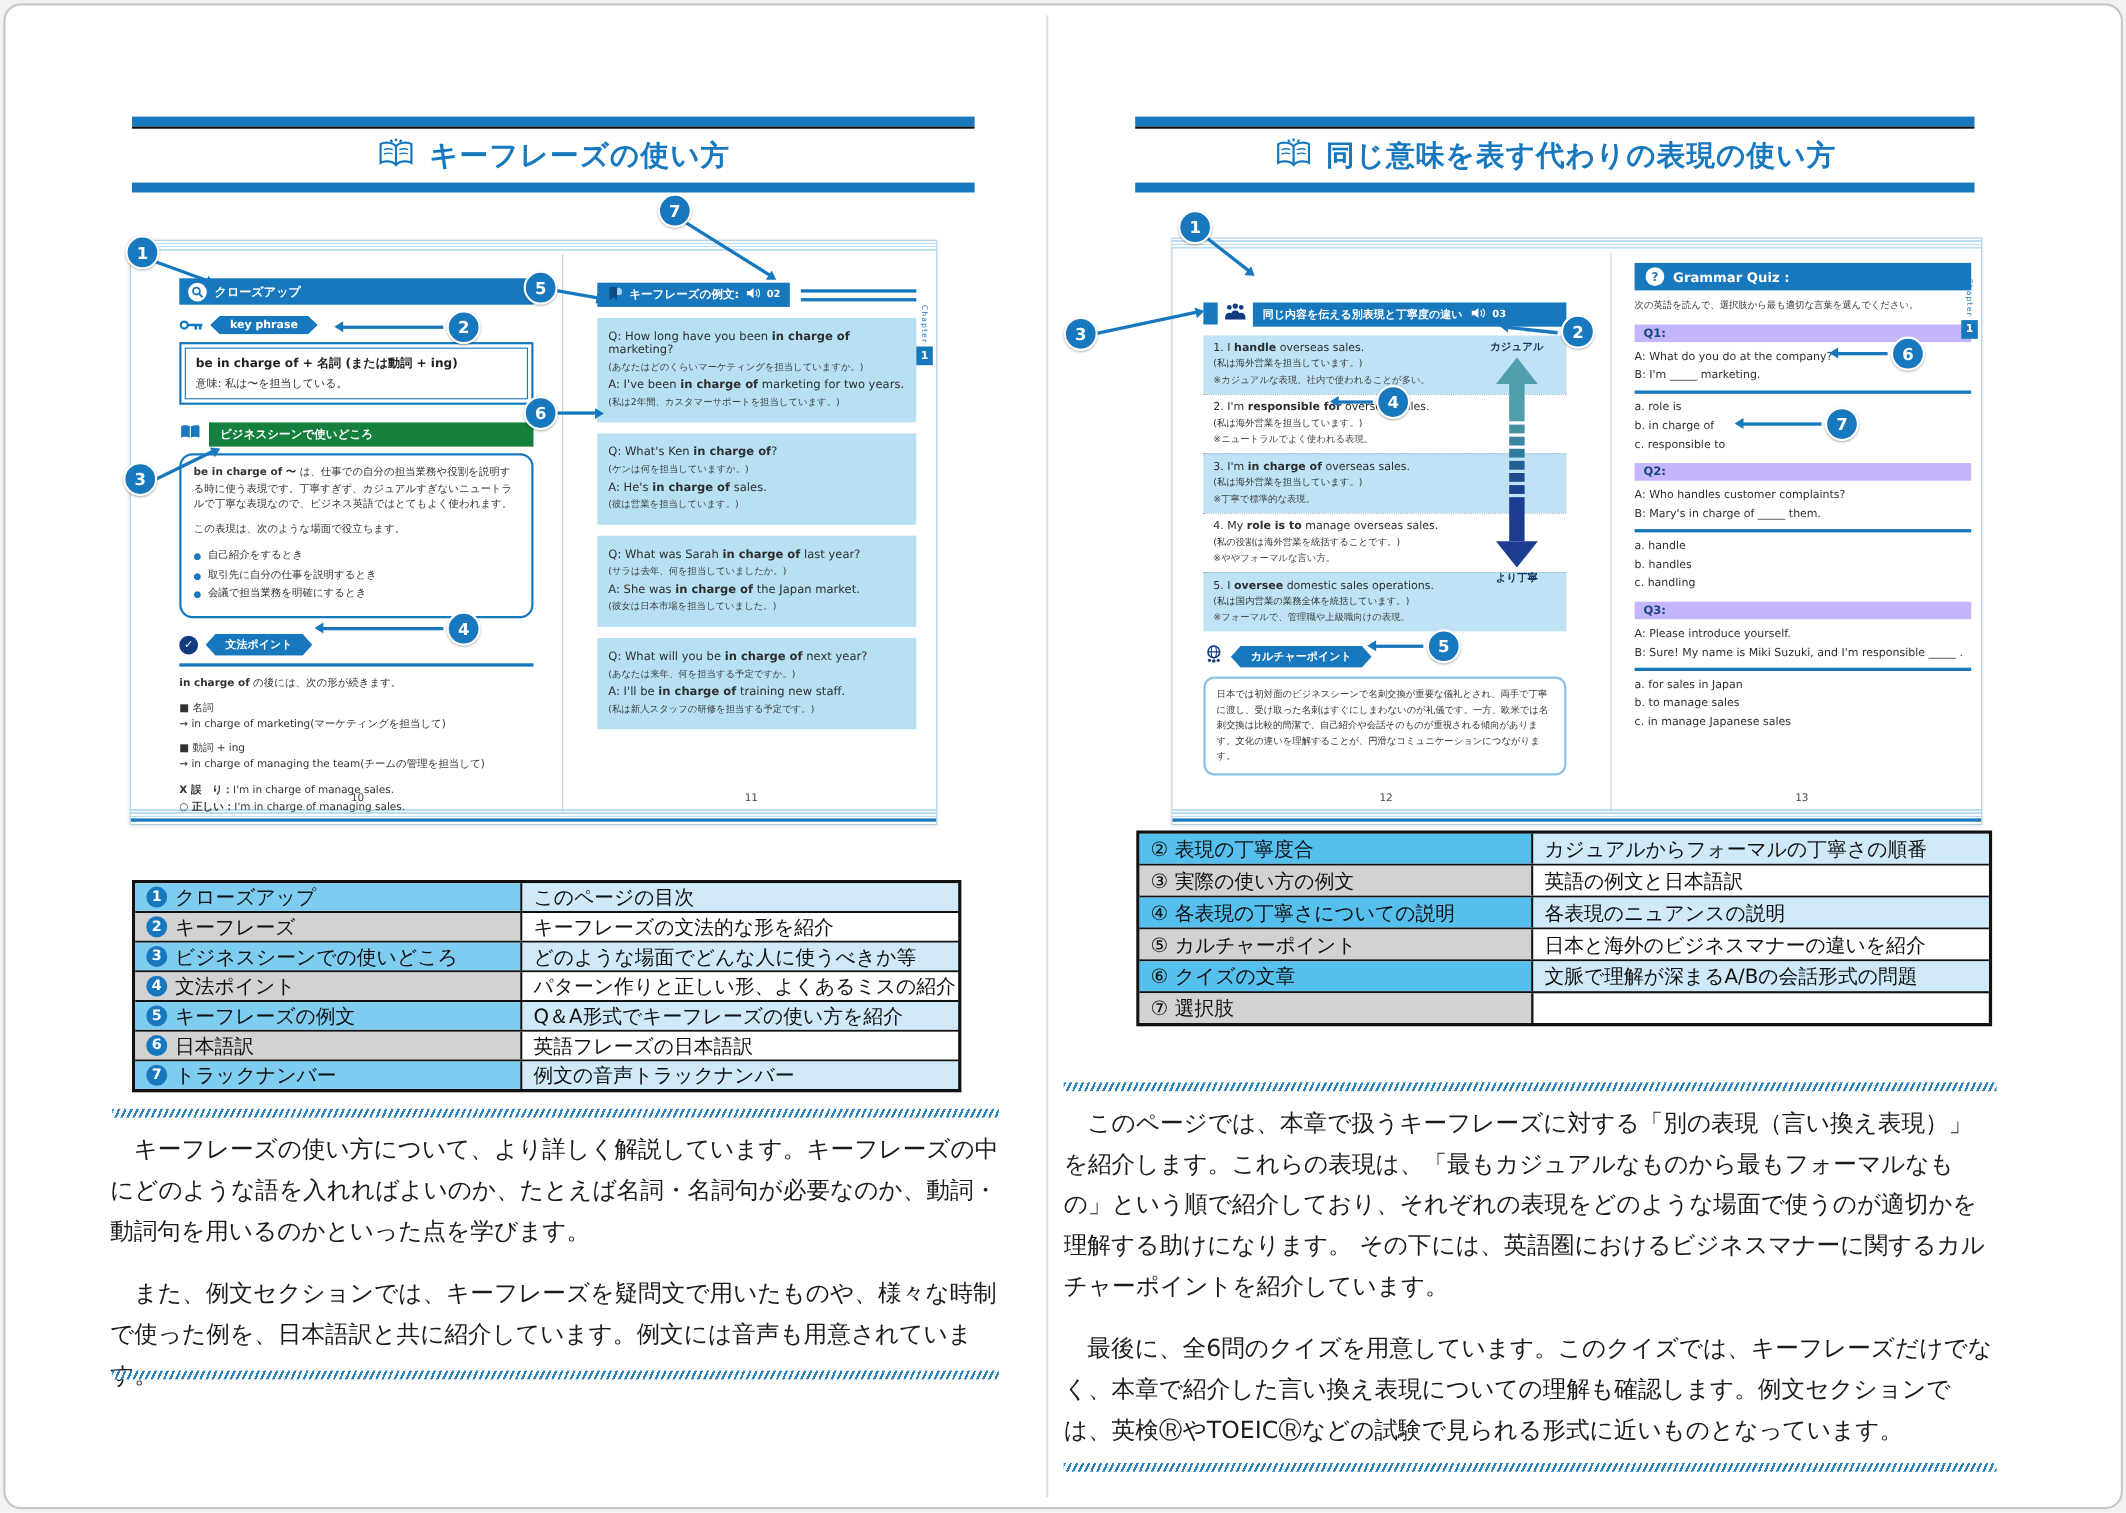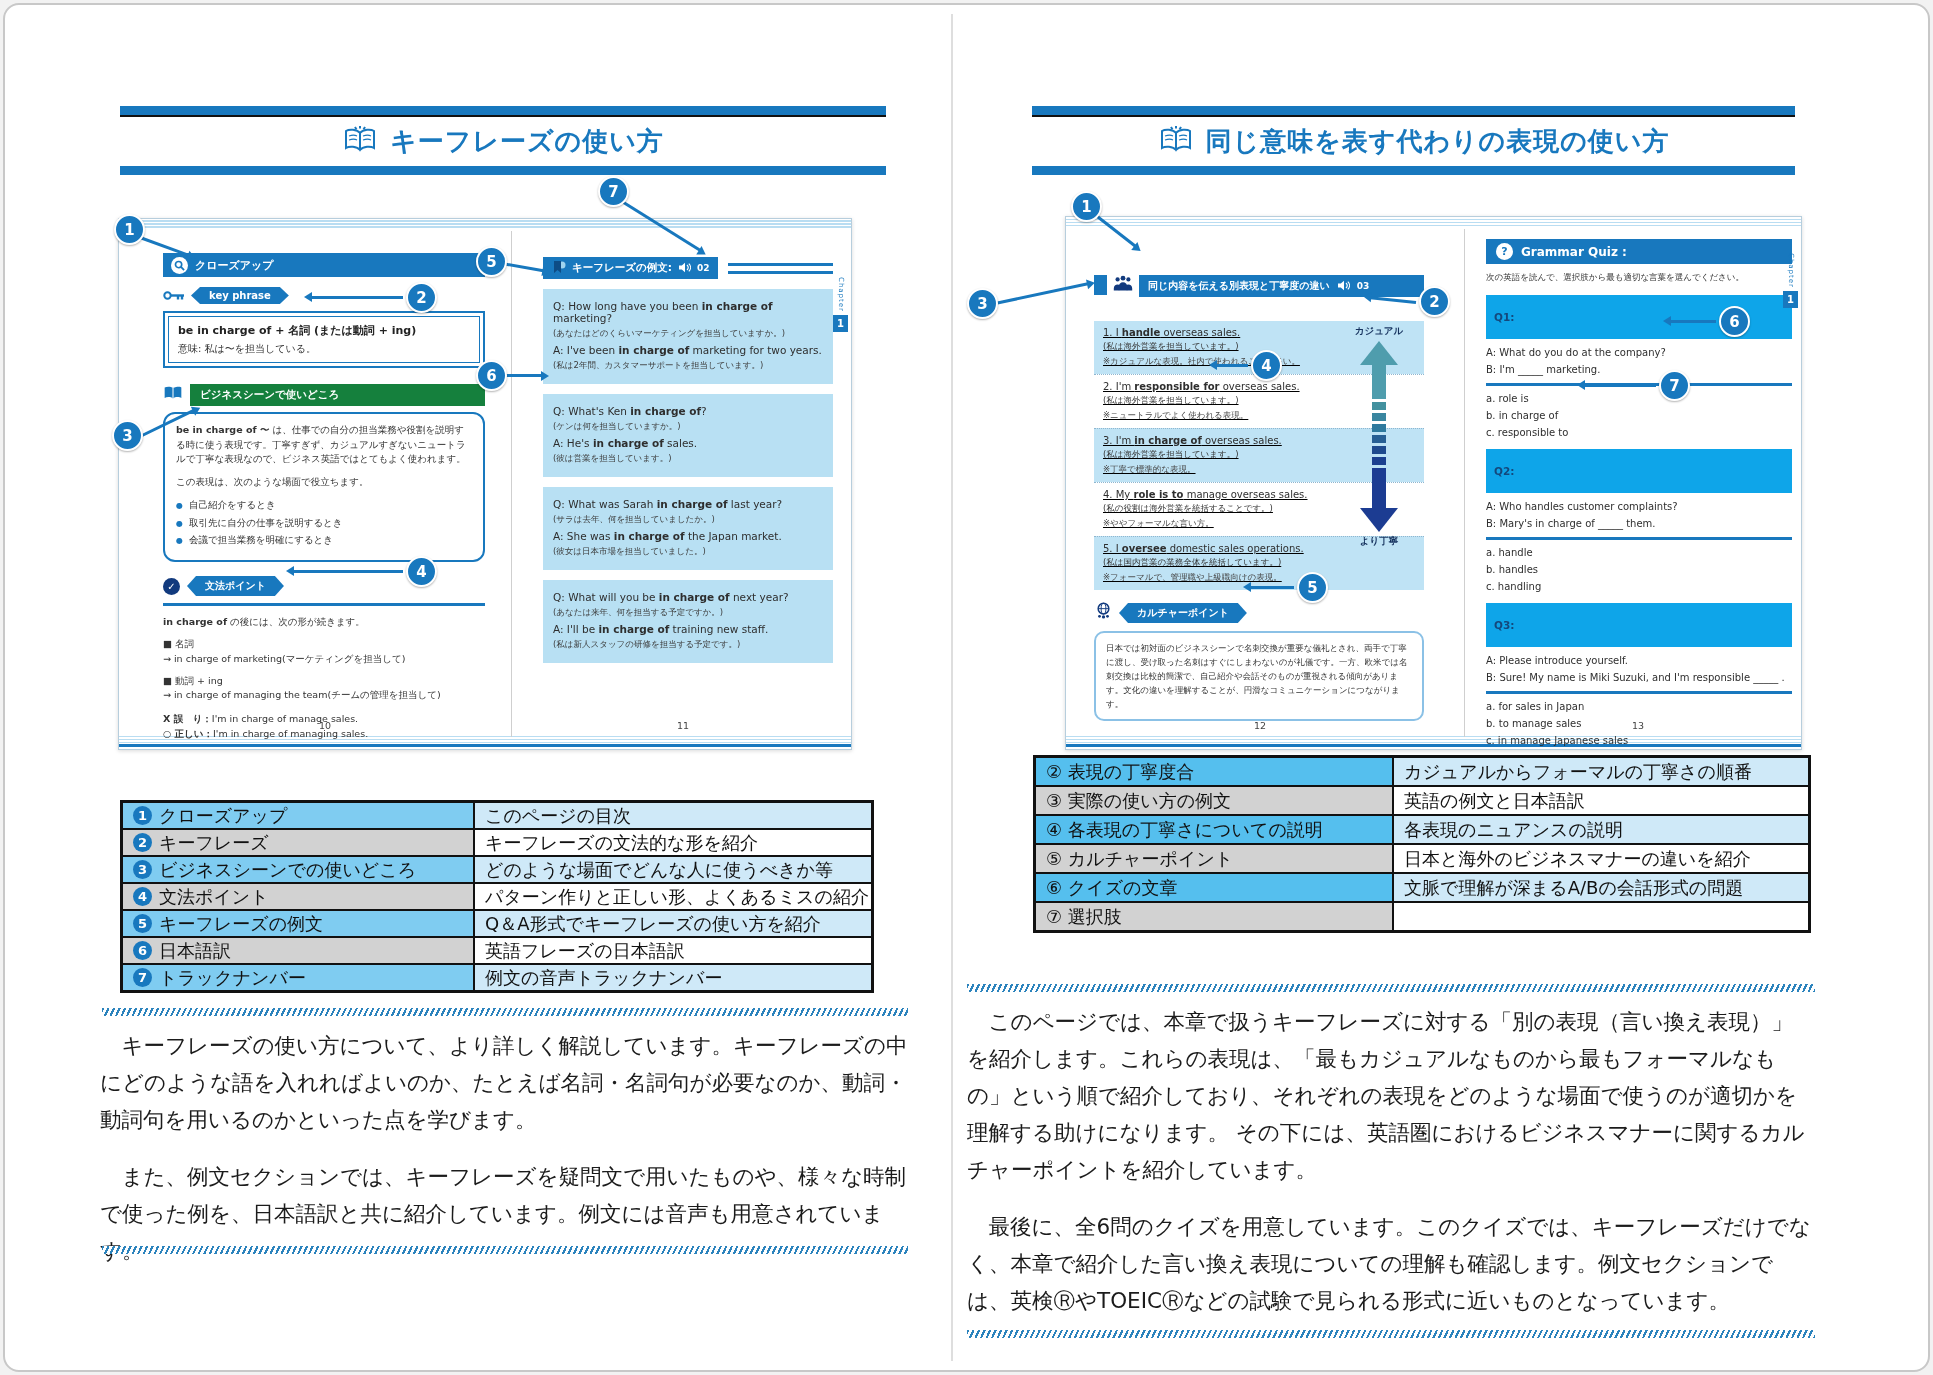--- a/index.html
+++ b/index.html
@@ -73,21 +73,21 @@
   .exlines{flex:1;display:flex;flex-direction:column;gap:5px;margin-left:10px;}
   .exlines div{height:3px;background:#1878be;}
   .qa{background:#b8e0f3;padding:8px 10px;margin-top:10px;}
   .qa .en{font-size:10.5px;color:#2e2e2e;margin:3px 0;}
   .qa .ja{font-size:8.5px;color:#3c3c3c;margin:4px 0;}
 
   
   .hdr12{display:flex;align-items:flex-start;gap:6px;margin-top:36px;}
   .bluechip{width:13px;height:20px;background:#1878be;flex:none;}
   .h12bar{flex:1;background:#1878be;color:#fff;font-size:10px;font-weight:bold;padding:4px 9px;display:flex;align-items:center;gap:7px;}
-  .items{margin-top:24px;position:relative;text-decoration:underline;}
+  .items{margin-top:8px;position:relative;}
   .item{padding:6px 92px 6px 9px;}
   .item.shade{background:#bfe3f5;}
   .item + .item{border-top:1px dotted #8fb6cf;}
   .item .en{font-size:10px;color:#2e2e2e;}
   .item .ja{font-size:8.5px;color:#333;margin-top:3px;}
   .item .note{font-size:8.5px;color:#444;margin-top:3px;}
   .polite{position:absolute;right:4px;top:4px;width:82px;display:flex;flex-direction:column;align-items:center;z-index:2;}
   .pol-label{font-size:9.5px;font-weight:bold;color:#16325e;}
   .tri-up{width:0;height:0;border-left:19px solid transparent;border-right:19px solid transparent;border-bottom:24px solid #4f9dad;margin-top:3px;}
   .shaft-up{width:14px;height:34px;background:#4f9dad;}
@@ -95,21 +95,21 @@
   .shaft-down{width:14px;height:40px;background:#1c3c92;margin-top:3px;}
   .tri-down{width:0;height:0;border-left:19px solid transparent;border-right:19px solid transparent;border-top:24px solid #1c3c92;}
   .pol-label.bot{margin-top:3px;}
   .cultrow{display:flex;align-items:center;gap:6px;margin-top:12px;}
   .cultbox{margin-top:7px;border:2px solid #8bc1e6;border-radius:10px;padding:8px 10px;font-size:8.5px;color:#333;line-height:1.65;}
 
   
   .quizbar{display:flex;align-items:center;gap:8px;background:#1878be;color:#fff;font-size:12px;font-weight:bold;padding:4px 10px;}
   .qicon{width:17px;height:17px;background:#fff;border-radius:50%;color:#1878be;font-size:11px;font-weight:bold;display:flex;align-items:center;justify-content:center;flex:none;}
   .instr{font-size:8.5px;color:#333;margin:8px 0 2px;}
-  .qhead{background:#0ea5e9;font-size:10.5px;font-weight:bold;color:#14487c;padding:16px 8px;margin:11px 0 8px;}
+  .qhead{background:#c4b5fd;font-size:10.5px;font-weight:bold;color:#14487c;padding:2px 8px;margin:11px 0 8px;}
   .qline{font-size:10px;color:#2e2e2e;margin:6px 0;}
   .qrule{height:3px;background:#1878be;margin:8px 0 7px;}
   .qopt{font-size:10px;color:#2e2e2e;margin:6px 0;}
 
   
   .co{position:absolute;width:27px;height:27px;border-radius:50%;background:#1878be;border:2px solid #fff;
       box-shadow:0 1px 2px rgba(0,0,0,.3);color:#fff;font-size:15px;font-weight:bold;
       display:flex;align-items:center;justify-content:center;z-index:6;}
   .arr{position:absolute;height:3px;background:#1878be;transform-origin:0 50%;z-index:5;}
   .arr::after{content:"";position:absolute;right:-7px;top:50%;transform:translateY(-50%);

